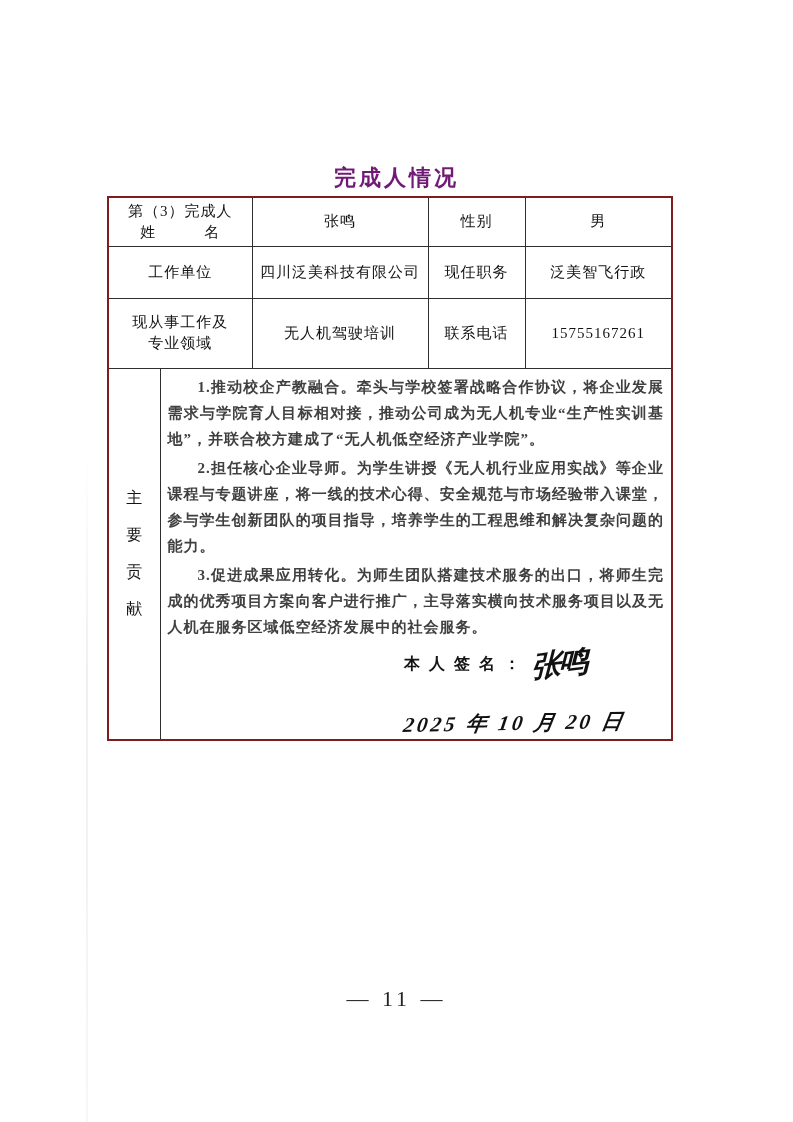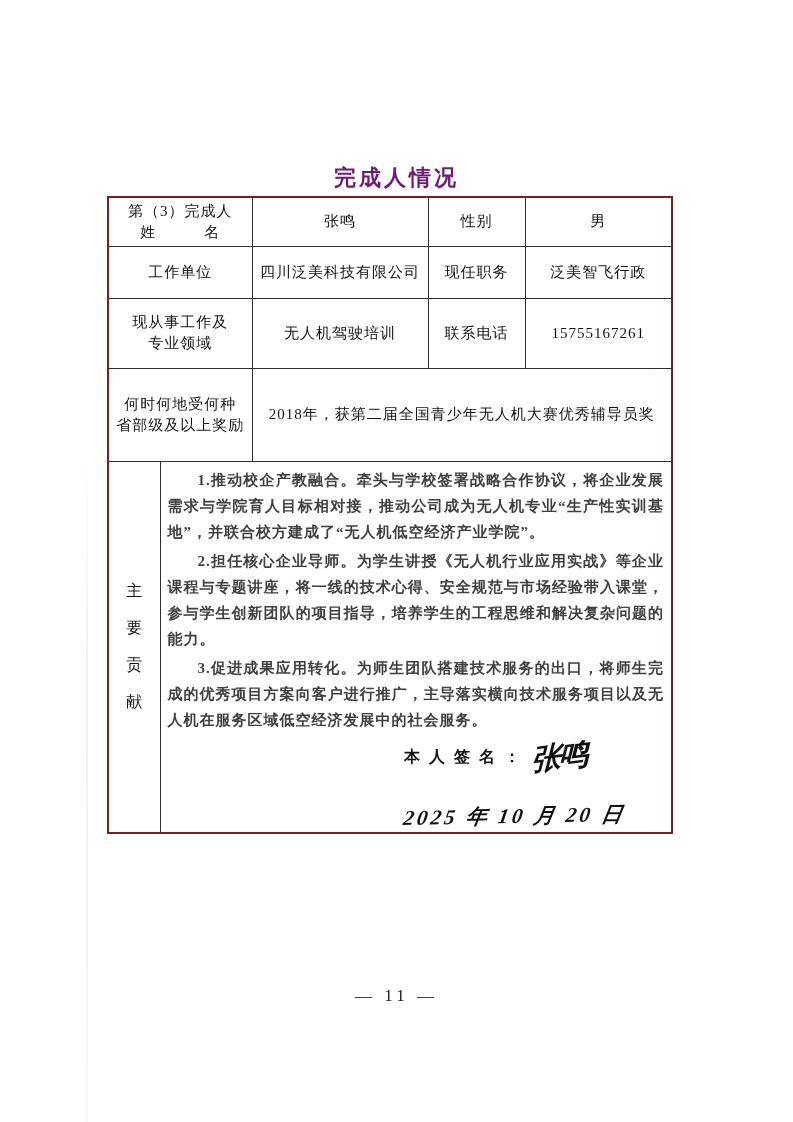--- a/index.html
+++ b/index.html
@@ -91,21 +91,21 @@
   }
   .date-text {
     display: inline-block;
     font-size: 21px; font-weight: bold; font-style: italic;
     transform: skewX(-10deg) rotate(-1deg);
     letter-spacing: 3px;
     color: #111;
   }
   .page-num {
     position: absolute; top: 986px; left: 0; width: 100%;
-    text-align: center; font-size: 17px; letter-spacing: 4px;
+    text-align: center; font-size: 22px; letter-spacing: 4px;
     color: #222;
   }
 </style>
 </head>
 <body>
 
 <div class="sheet">
   <div class="scan-edge"></div>
 
   <div class="doc-title">完成人情况</div>
@@ -147,29 +147,20 @@
         <div class="two-line">
           <span>现从事工作及</span>
           <span>专业领域</span>
         </div>
       </td>
       <td>无人机驾驶培训</td>
       <td>联系电话</td>
       <td>15755167261</td>
     </tr>
 
-    <tr class="r7">
-      <td colspan="2">
-        <div class="two-line">
-          <span>何时何地受何种</span>
-          <span>省部级及以上奖励</span>
-        </div>
-      </td>
-      <td colspan="3" class="awards-value">2018年，获第二届全国青少年无人机大赛优秀辅导员奖</td>
-    </tr>
 
     <tr class="r8">
       <td class="vlabel-cell">
         <div class="vlabel">
           <span>主</span>
           <span>要</span>
           <span>贡</span>
           <span>献</span>
         </div>
       </td>

